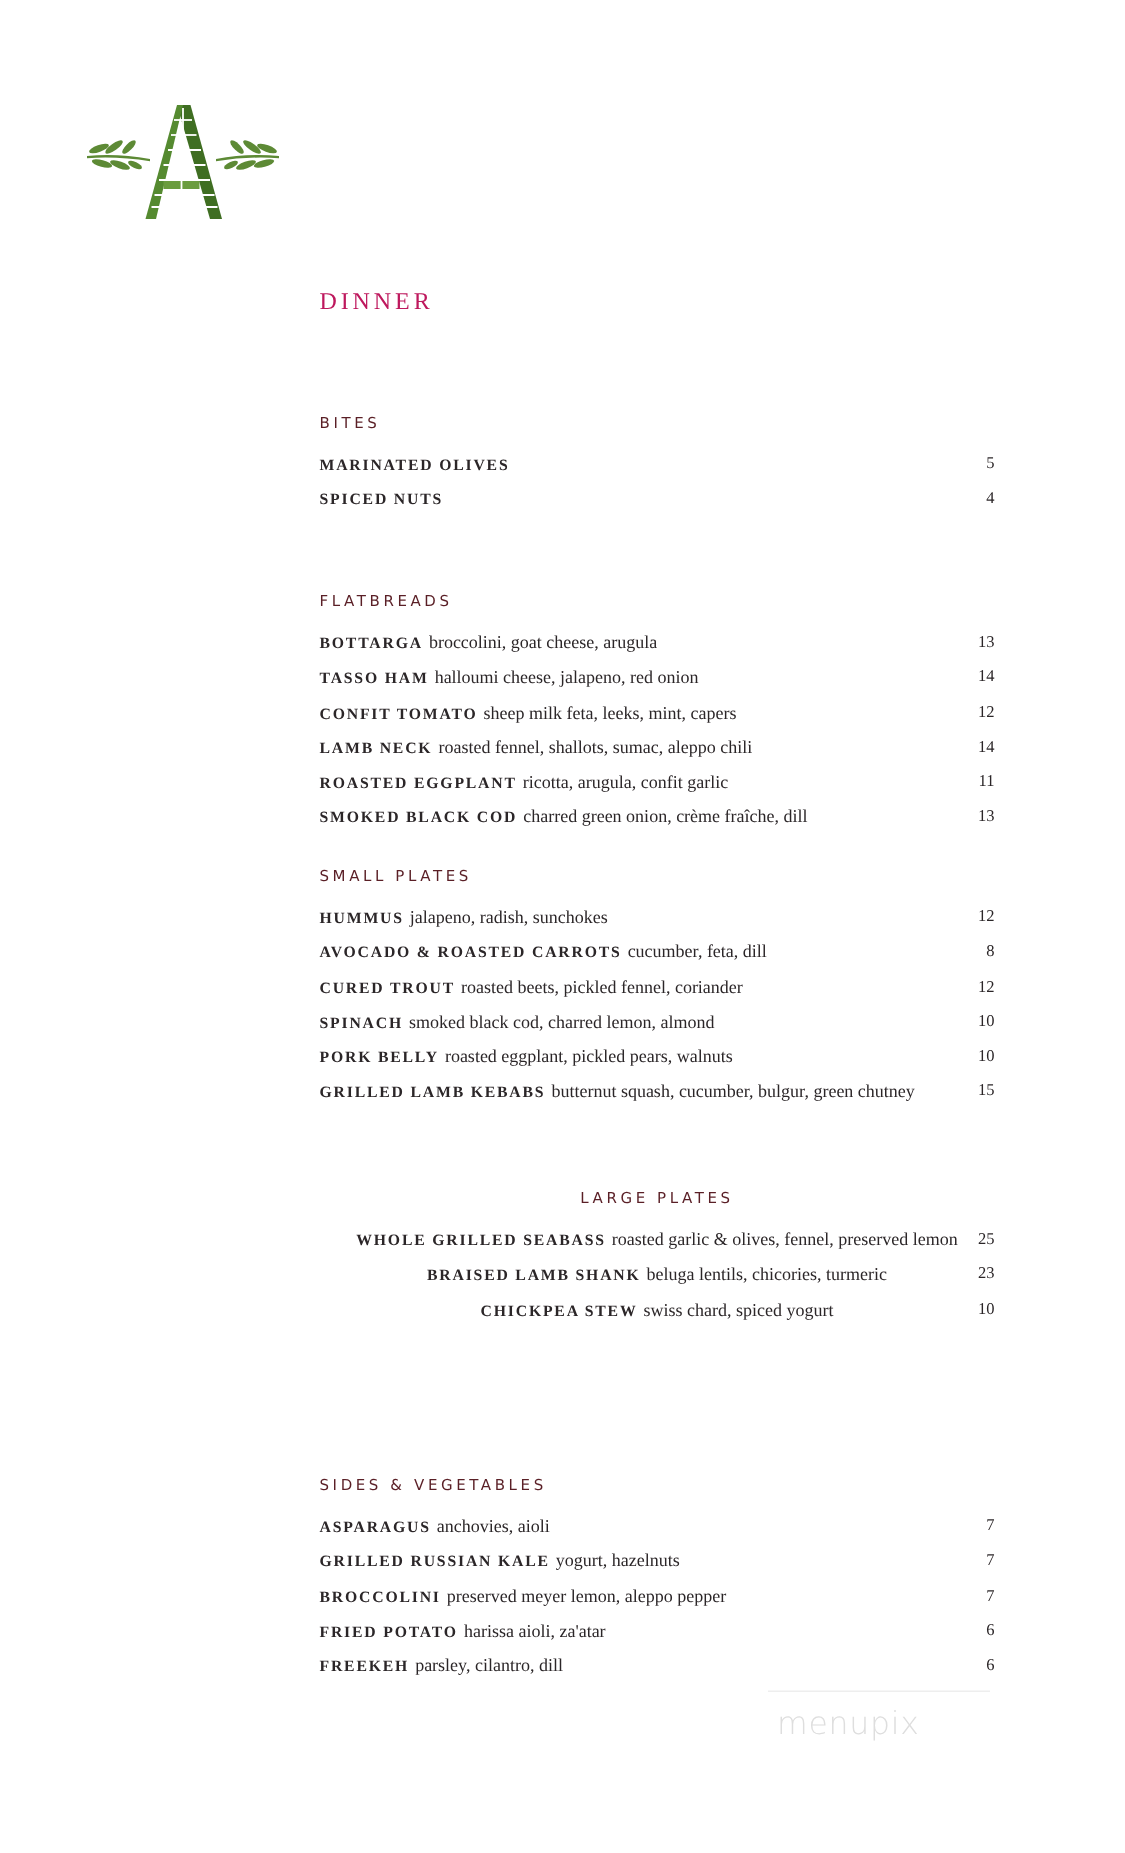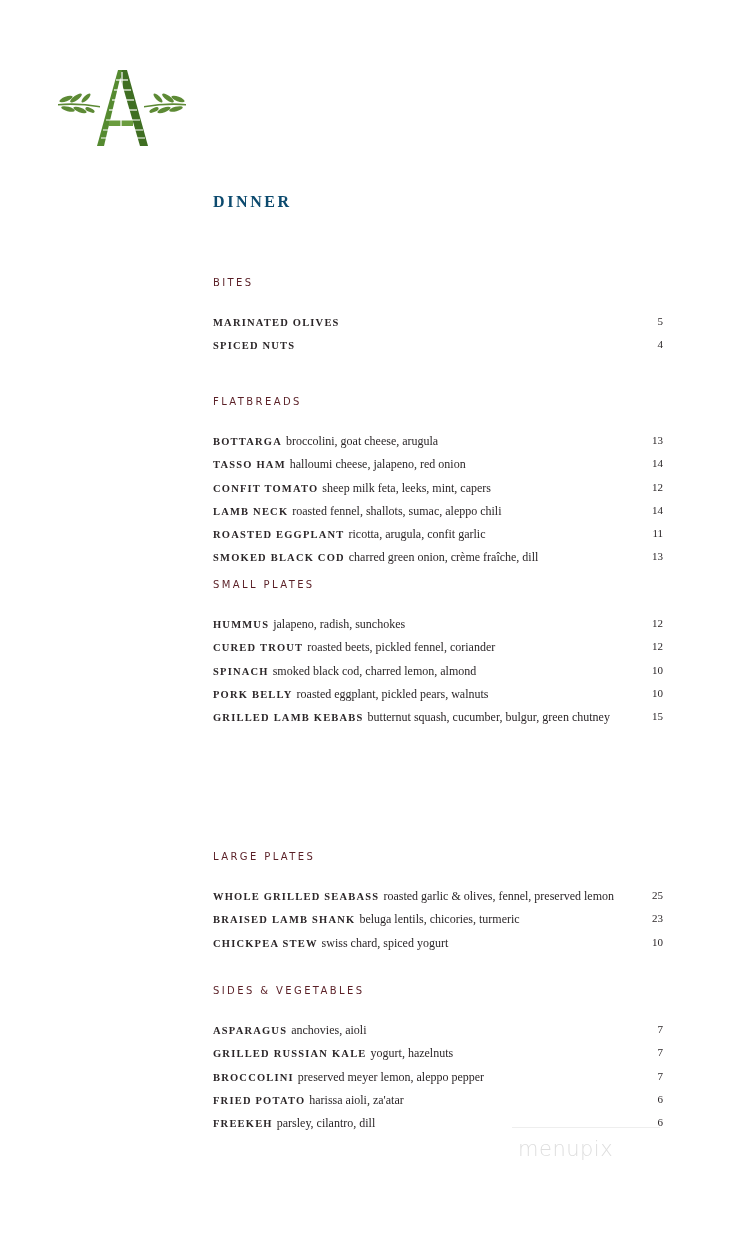--- a/index.html
+++ b/index.html
@@ -1,24 +1,24 @@
 <!DOCTYPE html>
 <html><head>
 <meta charset="utf-8">
 <style>
   html, body { margin: 0; padding: 0; background: #ffffff; }
   body { width: 750px; height: 1235px; position: relative; overflow: hidden;
          font-family: "Liberation Serif", "DejaVu Serif", serif; color: #2a2526; }
   .logo { position: absolute; left: 56px; top: 68px; width: 132px; height: 80px; }
   .title { position: absolute; left: 213px; top: 193px; font-size: 16px; letter-spacing: 2.6px;
-           color: #0c4a6e; font-weight: bold; text-transform: uppercase; }
+           color: #be185d; font-weight: normal; text-transform: uppercase; }
   .section { position: absolute; left: 213px; width: 450px; }
   .section-heading { font-family: "DejaVu Sans", "Liberation Sans", sans-serif; font-size: 10px;
            letter-spacing: 2.4px; color: #5a1f26; text-transform: uppercase; height: 14px; line-height: 14px; }
-  .items { margin-top: 24px; }
+  .items { margin-top: 12px; }
   .item { position: relative; height: 23.3px; line-height: 14px; }
   .item-name { font-size: 10.5px; letter-spacing: 1.2px; font-weight: bold; text-transform: uppercase; color: #2b2628; }
   .item-desc { font-size: 12px; color: #2b2628; margin-left: 4px; }
   .item-price { position: absolute; right: 0; top: 0; font-size: 11px; color: #2b2628; }
   .watermark { position: absolute; left: 518px; top: 1137px; font-family: "DejaVu Sans", sans-serif;
            font-size: 21px; color: #dedede; letter-spacing: 0.5px; font-weight: 300; }
   .wm-line { position: absolute; left: 512px; top: 1127px; width: 148px; height: 1px; background: #eeeeee; }
 </style>
 </head>
 <body>
@@ -84,28 +84,29 @@
     <div class="item"><span class="item-name">LAMB NECK</span><span class="item-desc">roasted fennel, shallots, sumac, aleppo chili</span><span class="item-price">14</span></div>
     <div class="item"><span class="item-name">ROASTED EGGPLANT</span><span class="item-desc">ricotta, arugula, confit garlic</span><span class="item-price">11</span></div>
     <div class="item"><span class="item-name">SMOKED BLACK COD</span><span class="item-desc">charred green onion, crème fraîche, dill</span><span class="item-price">13</span></div>
   </div>
 </div>
 
 <div class="section" style="top:578px;">
   <div class="section-heading">SMALL PLATES</div>
   <div class="items">
     <div class="item"><span class="item-name">HUMMUS</span><span class="item-desc">jalapeno, radish, sunchokes</span><span class="item-price">12</span></div>
+    <div class="item"><span class="item-name">AVOCADO &amp; ROASTED CARROTS</span><span class="item-desc">cucumber, feta, dill</span><span class="item-price">8</span></div>
     <div class="item"><span class="item-name">CURED TROUT</span><span class="item-desc">roasted beets, pickled fennel, coriander</span><span class="item-price">12</span></div>
     <div class="item"><span class="item-name">SPINACH</span><span class="item-desc">smoked black cod, charred lemon, almond</span><span class="item-price">10</span></div>
     <div class="item"><span class="item-name">PORK BELLY</span><span class="item-desc">roasted eggplant, pickled pears, walnuts</span><span class="item-price">10</span></div>
     <div class="item"><span class="item-name">GRILLED LAMB KEBABS</span><span class="item-desc">butternut squash, cucumber, bulgur, green chutney</span><span class="item-price">15</span></div>
   </div>
 </div>
 
-<div class="section" style="top:850px;">
+<div class="section" style="top:793px;text-align:center;">
   <div class="section-heading">LARGE PLATES</div>
   <div class="items">
     <div class="item"><span class="item-name">WHOLE GRILLED SEABASS</span><span class="item-desc">roasted garlic &amp; olives, fennel, preserved lemon</span><span class="item-price">25</span></div>
     <div class="item"><span class="item-name">BRAISED LAMB SHANK</span><span class="item-desc">beluga lentils, chicories, turmeric</span><span class="item-price">23</span></div>
     <div class="item"><span class="item-name">CHICKPEA STEW</span><span class="item-desc">swiss chard, spiced yogurt</span><span class="item-price">10</span></div>
   </div>
 </div>
 
 <div class="section" style="top:984px;">
   <div class="section-heading">SIDES &amp; VEGETABLES</div>

